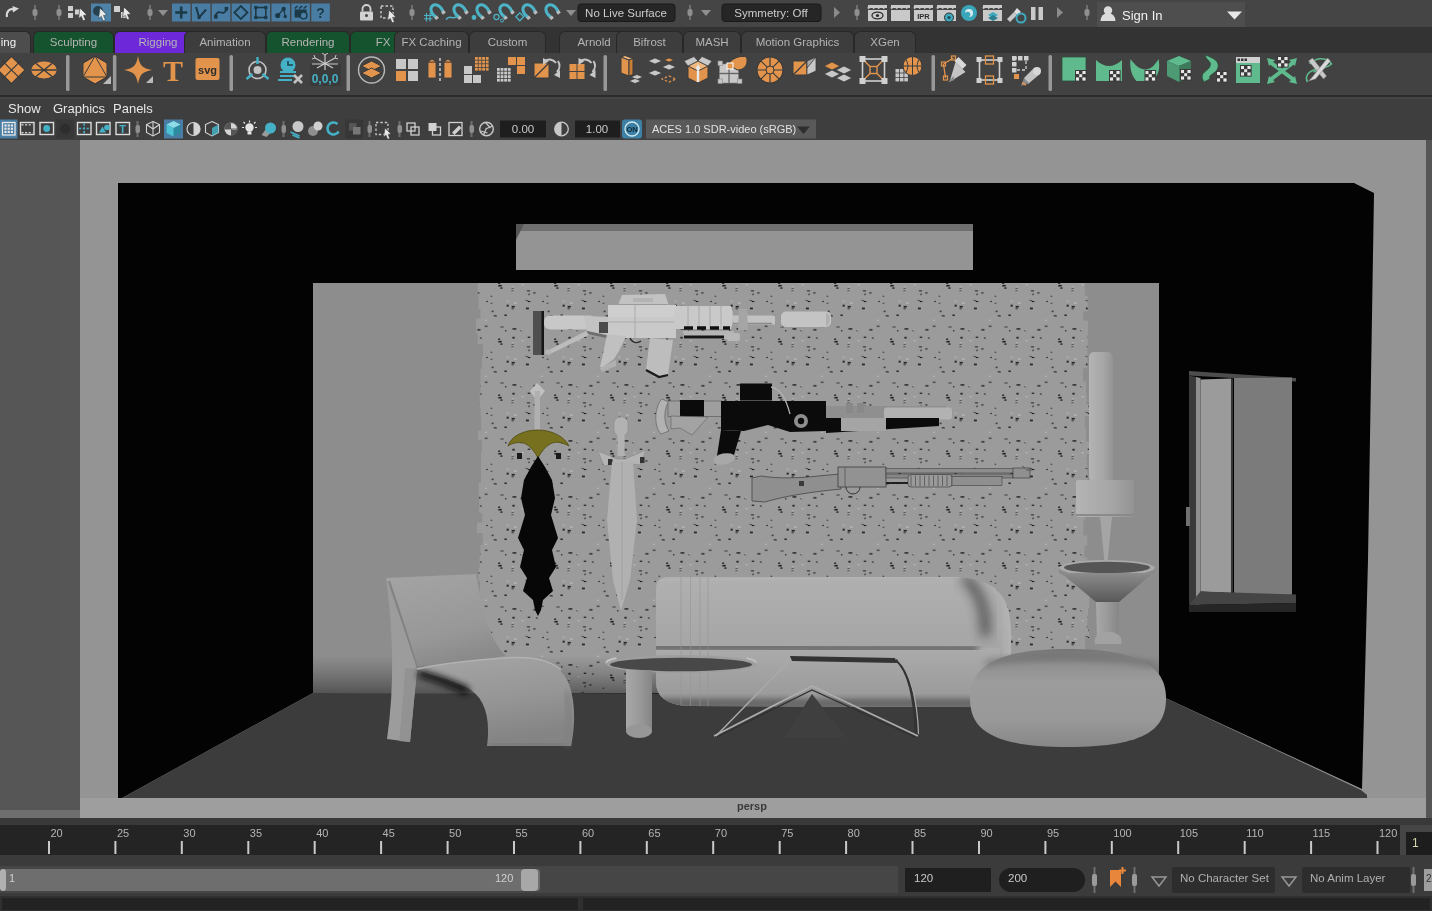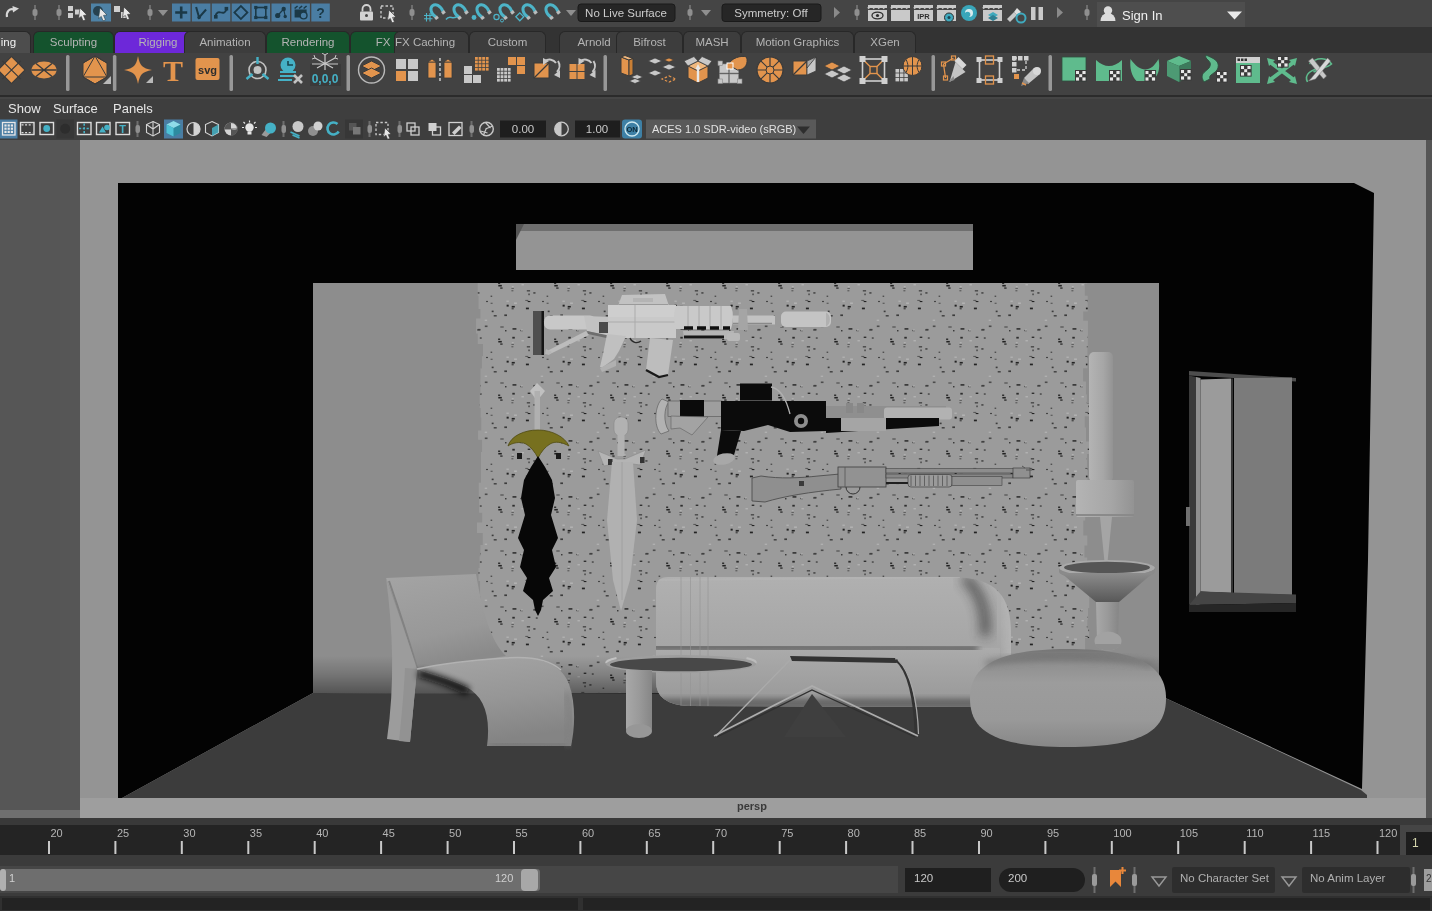--- a/index.html
+++ b/index.html
@@ -143,21 +143,21 @@
       <polygon points="1227,9.5 1242,9.5 1234.5,17.5" fill="#e8e8e8"></polygon>
     </svg>
   </div>
 <div style="position:absolute;left:0;top:27px;width:1432px;height:26px;background:#333333;">
     <div style="position:absolute;left:-14px;top:4px;width:45px;height:22px;background:#4d4d4d;border:1px solid #282828;border-bottom:none;border-radius:6px 6px 0 0;color:#f2f2f2;font-size:11.5px;line-height:21px;text-align:center;">ing</div>
     <div style="position:absolute;left:33px;top:4px;width:81px;height:22px;background:#14532d;border:1px solid #282828;border-bottom:none;border-radius:6px 6px 0 0;color:#b4b4b4;font-size:11.5px;line-height:21px;text-align:center;">Sculpting</div>
     <div style="position:absolute;left:114px;top:4px;width:88px;height:22px;background:#6d28d9;border:1px solid #282828;border-bottom:none;border-radius:6px 6px 0 0;color:#b4b4b4;font-size:11.5px;line-height:21px;text-align:center;">Rigging</div>
     <div style="position:absolute;left:184px;top:4px;width:82px;height:22px;background:#3d3d3d;border:1px solid #282828;border-bottom:none;border-radius:6px 6px 0 0;color:#b4b4b4;font-size:11.5px;line-height:21px;text-align:center;">Animation</div>
     <div style="position:absolute;left:266px;top:4px;width:84px;height:22px;background:#14532d;border:1px solid #282828;border-bottom:none;border-radius:6px 6px 0 0;color:#b4b4b4;font-size:11.5px;line-height:21px;text-align:center;">Rendering</div>
     <div style="position:absolute;left:350px;top:4px;width:66px;height:22px;background:#14532d;border:1px solid #282828;border-bottom:none;border-radius:6px 6px 0 0;color:#b4b4b4;font-size:11.5px;line-height:21px;text-align:center;">FX</div>
-    <div style="position:absolute;left:394px;top:4px;width:75px;height:22px;background:#3d3d3d;border:1px solid #282828;border-bottom:none;border-radius:6px 6px 0 0;color:#b4b4b4;font-size:11.5px;line-height:21px;text-align:left;">FX Caching</div>
+    <div style="position:absolute;left:394px;top:4px;width:75px;height:22px;background:#3d3d3d;border:1px solid #282828;border-bottom:none;border-radius:6px 6px 0 0;color:#b4b4b4;font-size:11.5px;line-height:21px;text-align:center;">FX Caching</div>
     <div style="position:absolute;left:469px;top:4px;width:77px;height:22px;background:#3d3d3d;border:1px solid #282828;border-bottom:none;border-radius:6px 6px 0 0;color:#b4b4b4;font-size:11.5px;line-height:21px;text-align:center;">Custom</div>
     <div style="position:absolute;left:546px;top:4px;width:70px;height:22px;background:#3d3d3d;border:1px solid #282828;border-bottom:none;border-radius:6px 6px 0 0;color:#b4b4b4;font-size:11.5px;line-height:21px;text-align:center;margin-left:13px;">Arnold</div>
     <div style="position:absolute;left:616px;top:4px;width:67px;height:22px;background:#3d3d3d;border:1px solid #282828;border-bottom:none;border-radius:6px 6px 0 0;color:#b4b4b4;font-size:11.5px;line-height:21px;text-align:center;">Bifrost</div>
     <div style="position:absolute;left:683px;top:4px;width:58px;height:22px;background:#3d3d3d;border:1px solid #282828;border-bottom:none;border-radius:6px 6px 0 0;color:#b4b4b4;font-size:11.5px;line-height:21px;text-align:center;">MASH</div>
     <div style="position:absolute;left:741px;top:4px;width:113px;height:22px;background:#3d3d3d;border:1px solid #282828;border-bottom:none;border-radius:6px 6px 0 0;color:#b4b4b4;font-size:11.5px;line-height:21px;text-align:center;">Motion Graphics</div>
     <div style="position:absolute;left:854px;top:4px;width:62px;height:22px;background:#3d3d3d;border:1px solid #282828;border-bottom:none;border-radius:6px 6px 0 0;color:#b4b4b4;font-size:11.5px;line-height:21px;text-align:center;">XGen</div>
   </div>
 <div style="position:absolute;left:0;top:53px;width:1432px;height:44px;background:#424242;border-bottom:2px solid #2b2b2b;">
     <svg width="1432" height="42" style="position:absolute;left:0;top:0">
       <rect x="66.0" y="2" width="3.5" height="36" rx="1.5" fill="#989898"></rect>
@@ -517,21 +517,21 @@
       <g transform="translate(1317.5,17)">
         <path d="M-8,-6 C0,-14 10,-12 14,-6 C10,-2 2,-2 -4,2" fill="none" stroke="#5fbb8d" stroke-width="1.6"></path>
         <path d="M-10,12 C-14,4 -6,0 2,-2" fill="none" stroke="#5fbb8d" stroke-width="1.6"></path>
         <path d="M-9,-9 L6,9 L9,6 L-5,-12 Z" fill="#c8c8c8" stroke="#777" stroke-width="0.5"></path>
         <path d="M10,-12 L-6,8 L-9,11 L-2,9 L13,-9 Z" fill="#d8d8d8" stroke="#777" stroke-width="0.5"></path>
       </g>
     </svg>
   </div>
 <div style="position:absolute;left:0;top:99px;width:1432px;height:20px;background:#3e3e3e;color:#e6e6e6;font-size:13px;">
     <span style="position:absolute;left:8px;top:2px;">Show</span>
-    <span style="position:absolute;left:53px;top:2px;">Surface</span>
+    <span style="position:absolute;left:53px;top:2px;">Graphics</span>
     <span style="position:absolute;left:113px;top:2px;">Panels</span>
   </div>
 <div style="position:absolute;left:0;top:119px;width:1432px;height:21px;background:#3e3e3e;">
     <svg width="1432" height="21" style="position:absolute;left:0;top:0">
       <rect x="0" y="0.5" width="17.5" height="19" fill="#4a7da3"></rect>
       <rect x="2.5" y="3.5" width="12.5" height="12.5" fill="none" stroke="#e8e8e8" stroke-width="1.3"></rect>
       <rect x="4.4" y="5.4" width="2.2" height="2.2" fill="#e8e8e8"></rect>
       <rect x="4.4" y="8.600000000000001" width="2.2" height="2.2" fill="#e8e8e8"></rect>
       <rect x="4.4" y="11.8" width="2.2" height="2.2" fill="#e8e8e8"></rect>
       <rect x="7.6000000000000005" y="5.4" width="2.2" height="2.2" fill="#e8e8e8"></rect>

